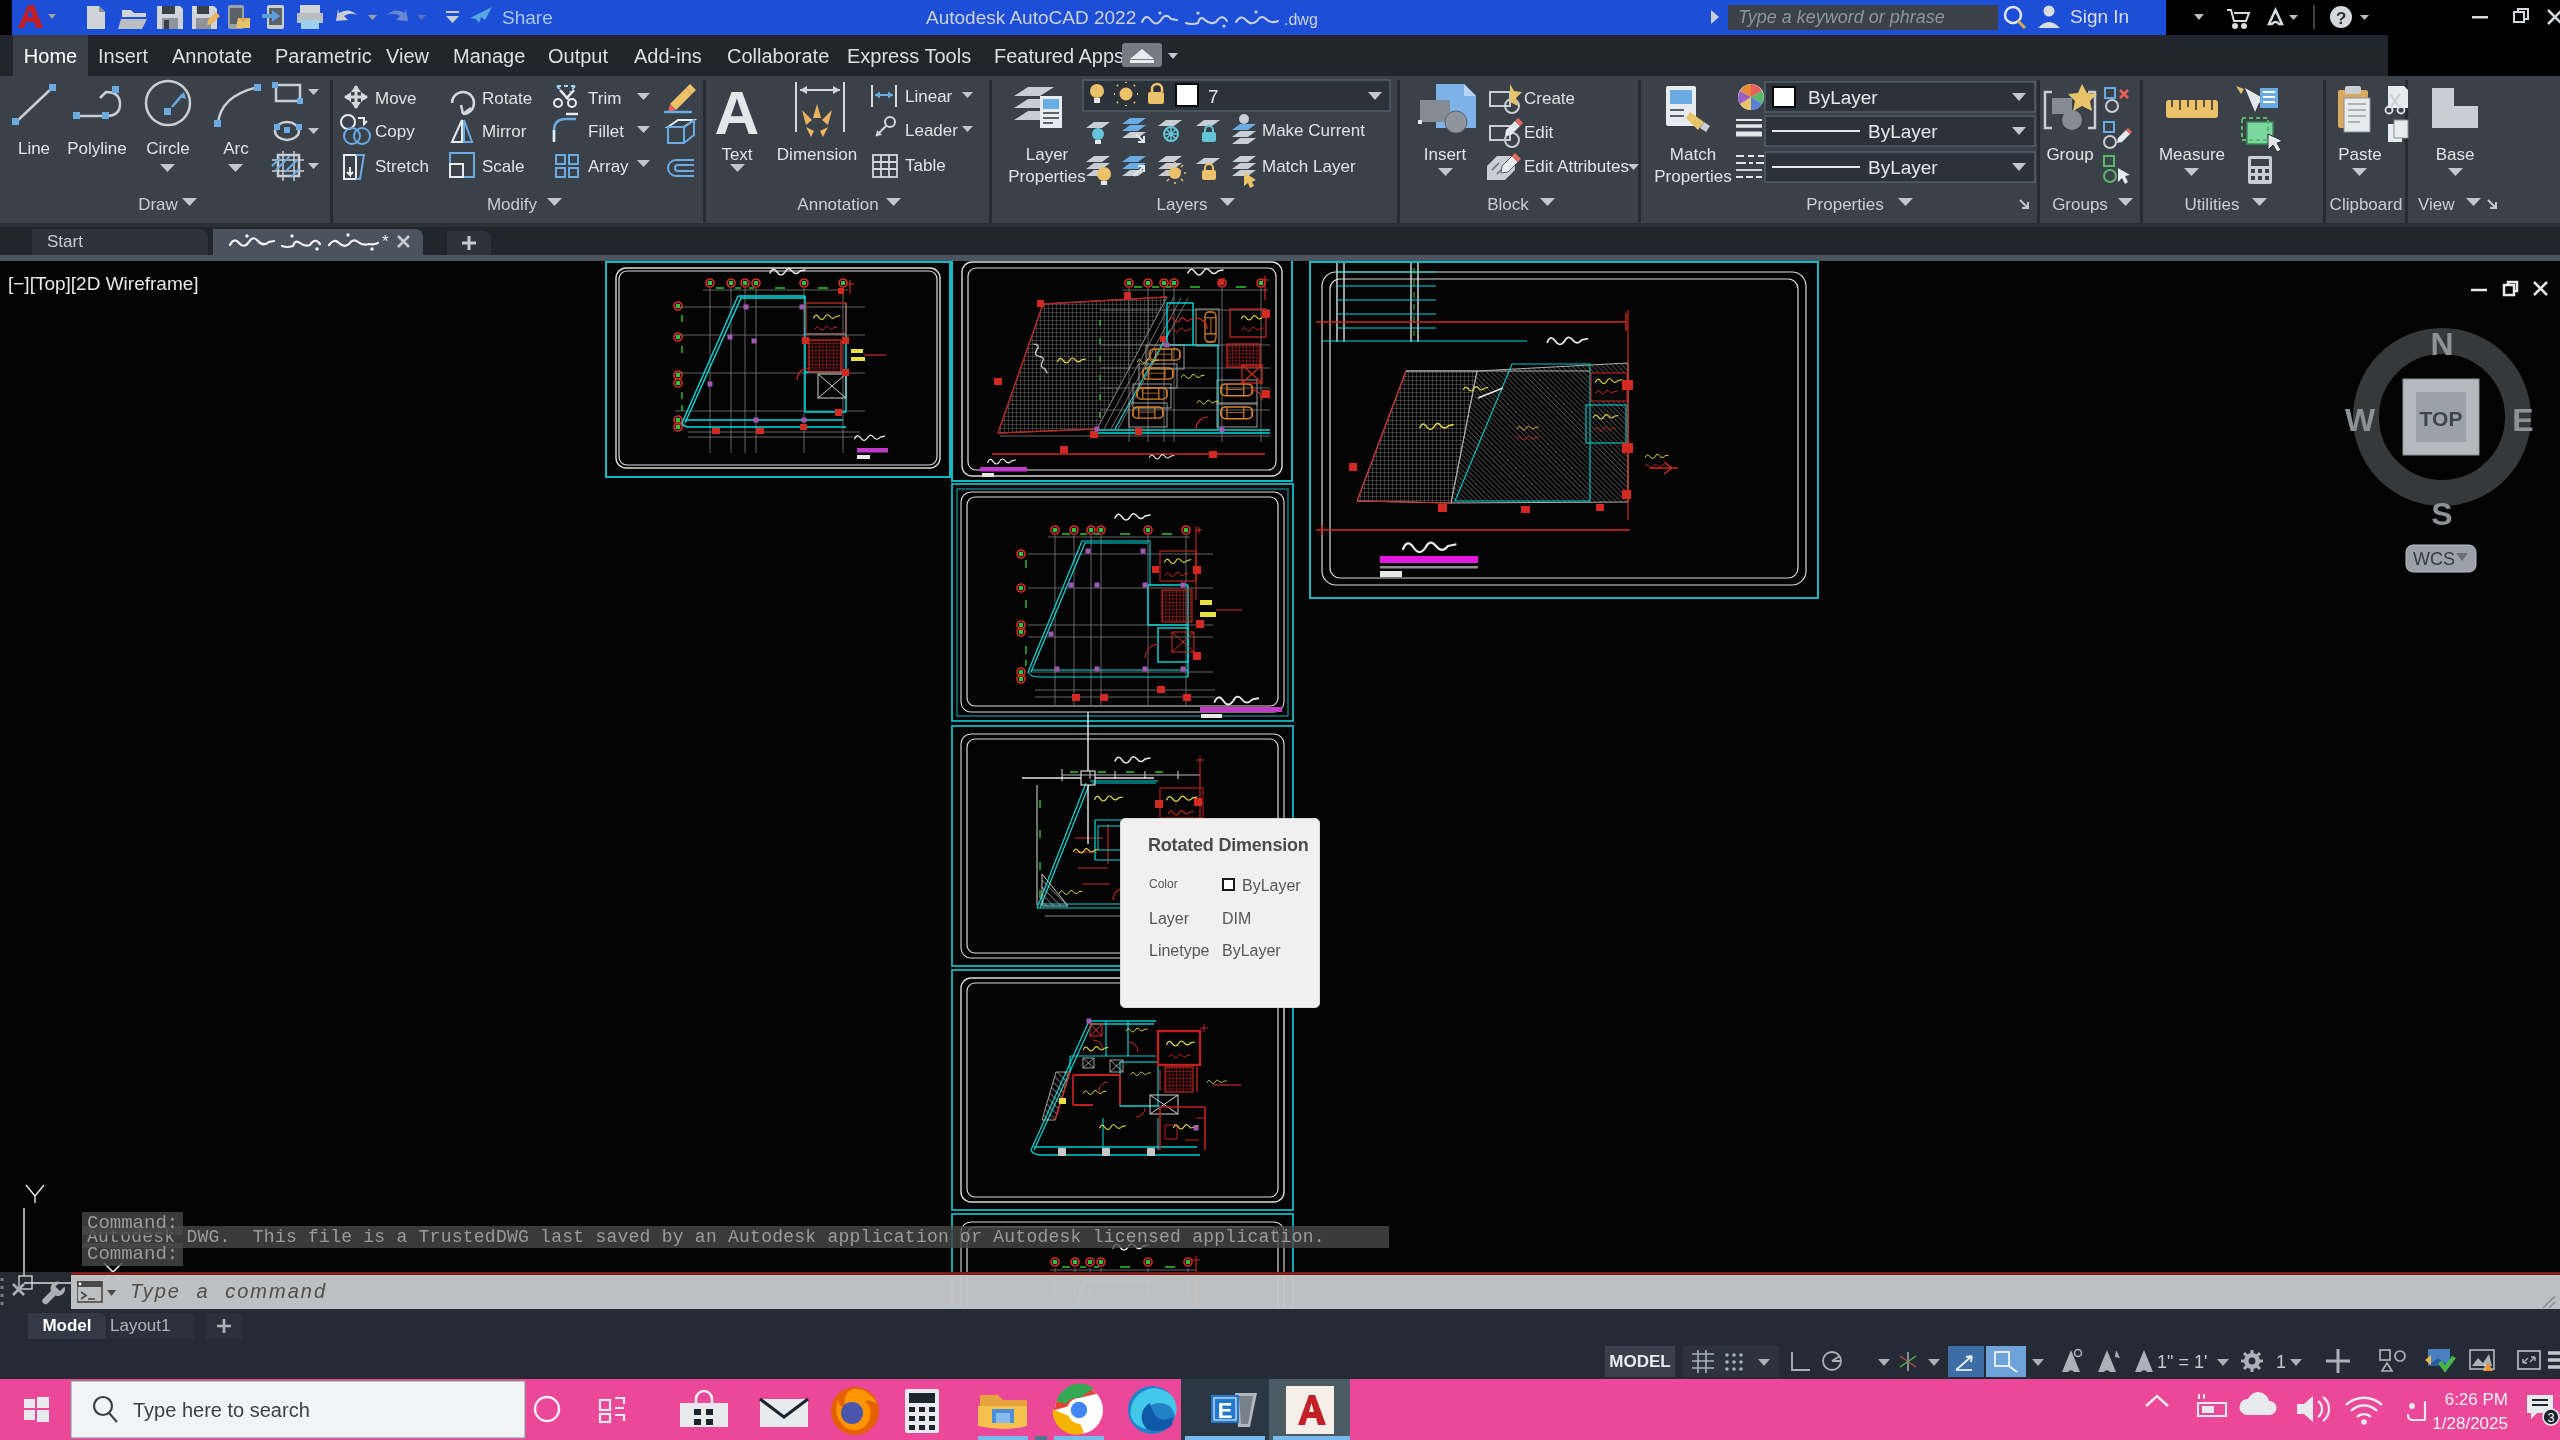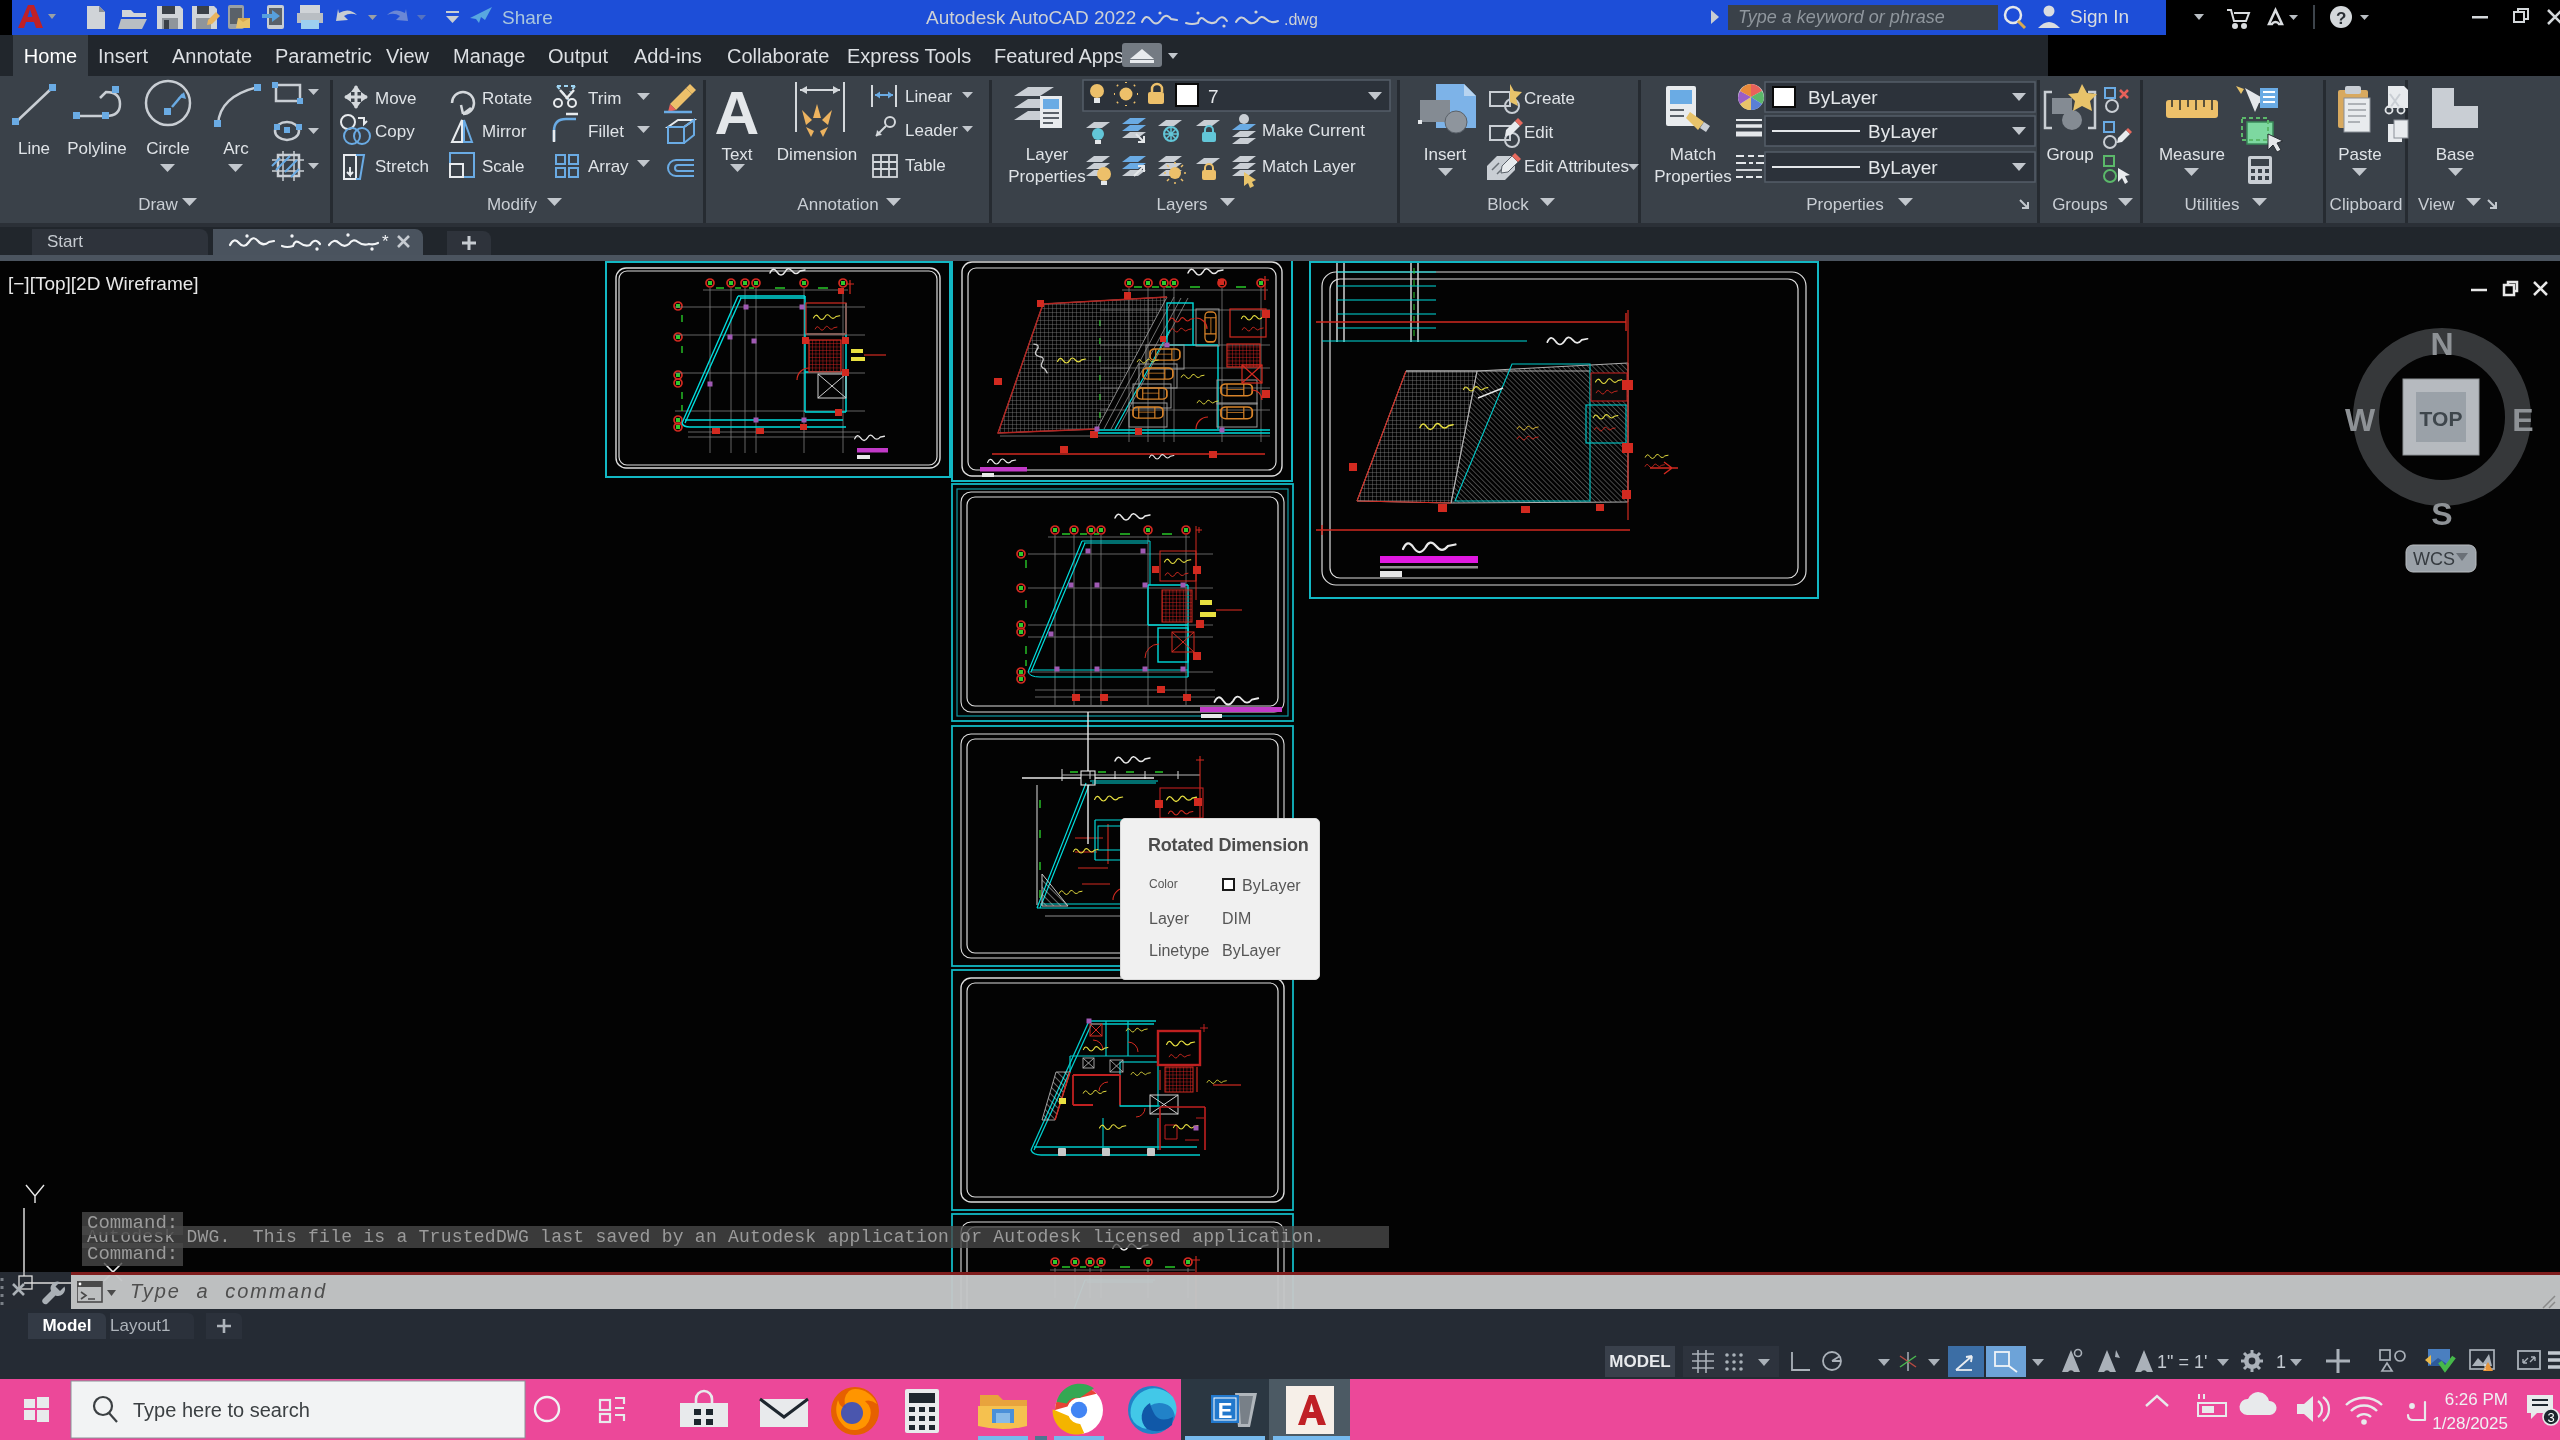--- a/index.html
+++ b/index.html
@@ -1,21 +1,21 @@
 <!DOCTYPE html>
 <html><head>
 <meta charset="utf-8">
 <style>
 * { margin:0; padding:0; box-sizing:border-box; }
 html,body { width:2560px; height:1440px; overflow:hidden; background:#000; }
 body { font-family:"Liberation Sans", sans-serif; position:relative; }
 .abs { position:absolute; }
 
 #titlebar { left:12px; top:0; width:2154px; height:35px; background:#1d4ed8; }
-#ribbontabs { left:0; top:35px; width:2048px; height:41px; background:#21262c;padding-left:20px; }
+#ribbontabs { left:0; top:35px; width:2388px; height:41px; background:#21262c;padding-left:20px; }
 .rtab { position:absolute; top:0; height:41px; line-height:42px; color:#dcdfe3; font-size:20px; text-align:center; white-space:nowrap; }
 #ribbon { left:0; top:76px; width:2560px; height:151px; background:#3a4149; }
 #filetabs { left:0; top:227px; width:2560px; height:28px; background:#21262c; }
 #tabstrip { left:0; top:255px; width:2560px; height:6px; background:#4b545f; }
 
 #canvas { left:0; top:261px; width:2560px; height:1118px; background:#030303; }
 
 #dock { left:0; top:1309px; width:2560px; height:70px; background:#252b34; }
 #taskbar { left:0; top:1379px; width:2560px; height:61px; background:#ec4899; }
 </style>
@@ -1179,21 +1179,21 @@
   <rect x="1081" y="771" width="14" height="14" fill="none" stroke-width="1.1"></rect>
 </g>
 
 <path d="M104 1263 L122 1281 M122 1263 L104 1281" stroke="#e8e8e8" stroke-width="1.6"></path>
 </svg>
 
 <div class="abs" style="left:82px;top:920px;width:1307px;height:22px;background:rgba(72,72,72,0.8);color:#9b9b9b;font-family:'Liberation Mono',monospace;font-size:18px;line-height:22px;letter-spacing:0.25px;padding:0 5px;white-space:pre;margin-top:45px;">Autodesk DWG.  This file is a TrustedDWG last saved by an Autodesk application or Autodesk licensed application.</div>
 <div class="abs" style="left:82px;top:951px;height:23px;background:rgba(72,72,72,0.8);color:#9b9b9b;font-family:'Liberation Mono',monospace;font-size:19px;line-height:23px;padding:0 5px;">Command:</div>
 <div class="abs" style="left:82px;top:982px;height:23px;background:rgba(72,72,72,0.8);color:#9b9b9b;font-family:'Liberation Mono',monospace;font-size:19px;line-height:23px;padding:0 5px;">Command:</div>
 
-<div class="abs" style="left:1120px;top:557px;width:200px;height:162px;background:#f0f0f0;border-radius:5px;border:1px solid #dadada;">
+<div class="abs" style="left:1120px;top:557px;width:200px;height:190px;background:#f0f0f0;border-radius:5px;border:1px solid #dadada;">
   <div class="abs" style="left:27px;top:16px;font-size:18px;font-weight:bold;color:#4c4c4c;white-space:nowrap;letter-spacing:-0.2px;">Rotated Dimension</div>
   <div class="abs" style="left:28px;top:58px;font-size:12px;color:#565656;">Color</div>
   <div class="abs" style="left:101px;top:59px;width:13px;height:13px;background:#fff;border:2px solid #1a1a1a;"></div>
   <div class="abs" style="left:121px;top:58px;font-size:16px;color:#565656;">ByLayer</div>
   <div class="abs" style="left:28px;top:91px;font-size:16px;color:#565656;">Layer</div>
   <div class="abs" style="left:101px;top:91px;font-size:16px;color:#565656;">DIM</div>
   <div class="abs" style="left:28px;top:123px;font-size:16px;color:#565656;">Linetype</div>
   <div class="abs" style="left:101px;top:123px;font-size:16px;color:#565656;">ByLayer</div>
 </div>
 

